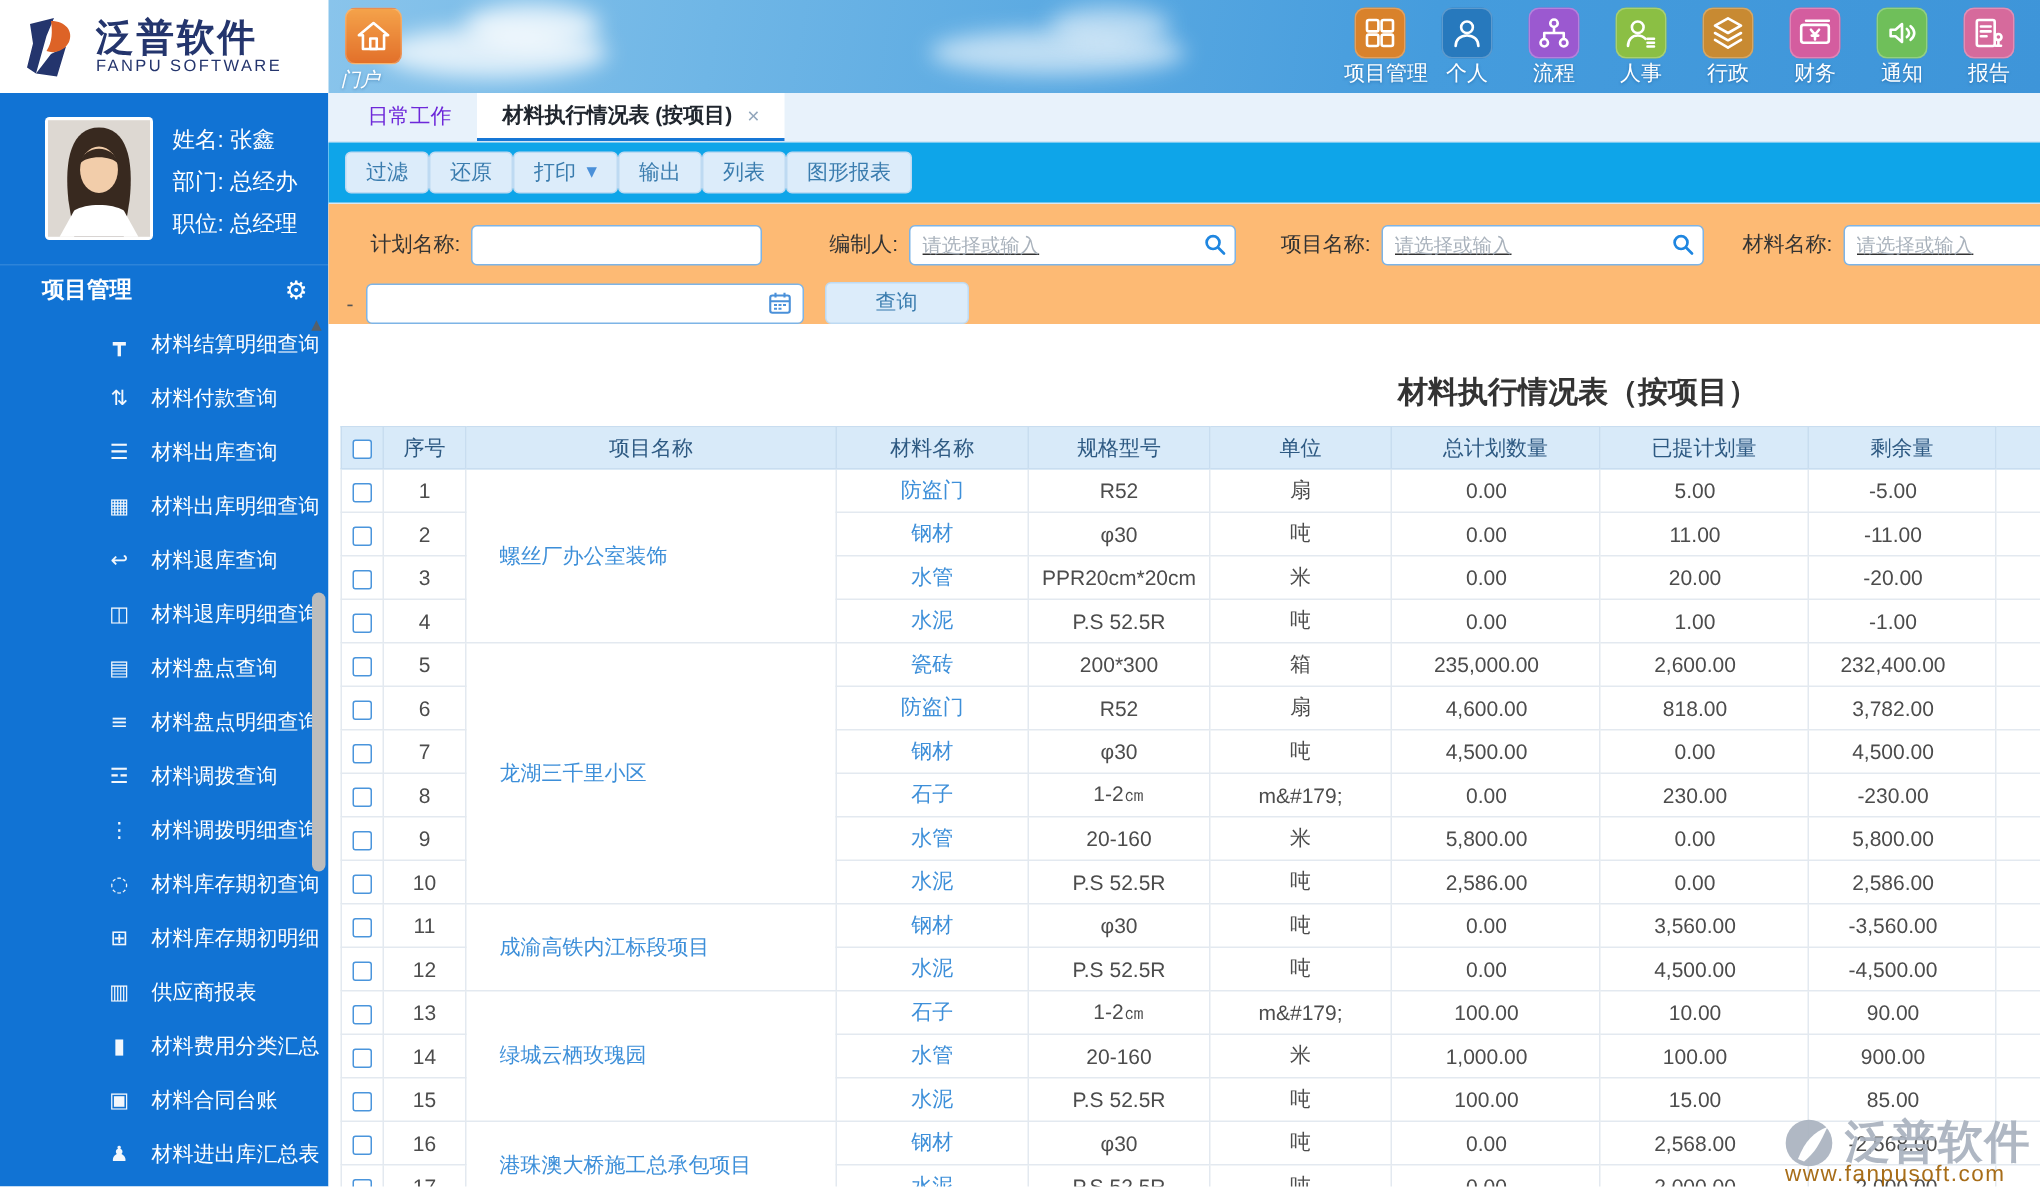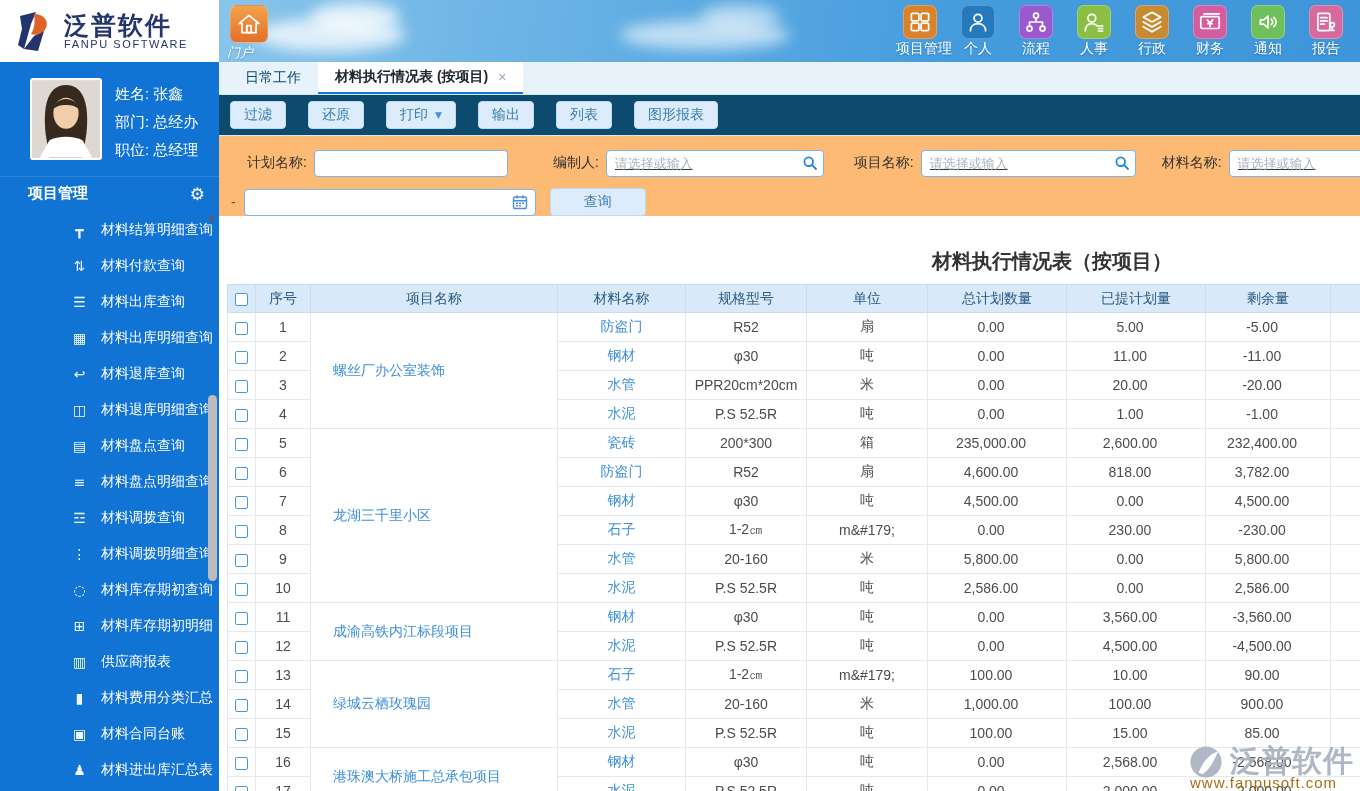--- a/index.html
+++ b/index.html
@@ -40,25 +40,25 @@
   .gear { font-family:"DejaVu Sans",sans-serif; font-size:17px; cursor:pointer; }
   .menu { padding-top:2px; }
   .menu-item { display:flex; align-items:center; height:36px; padding-left:70px; font-size:14px; cursor:pointer; white-space:nowrap; }
   .mi { width:19px; margin-right:12px; text-align:center; font-family:"DejaVu Sans",sans-serif; font-size:14px; opacity:.95; flex:none; }
   .scroll-up { position:absolute; top:150px; right:2px; width:12px; text-align:center; font-size:9px; color:#55606b; cursor:pointer; font-family:"DejaVu Sans",sans-serif; }
   .scroll-thumb { position:absolute; right:2px; top:333px; width:9px; height:186px; background:#bcbcbc; border-radius:5px; cursor:pointer; }
 
   
   .content { position:absolute; left:219px; top:62px; right:0; bottom:0; background:#fff; }
   .tabbar { height:33px; background:#e8f2fb; border-bottom:1px solid #d2e5f5; display:flex; align-items:stretch; padding-left:9px; }
-  .tab { display:flex; align-items:center; padding:0 17px; font-size:14px; color:#0c4a6e; cursor:pointer; }
+  .tab { display:flex; align-items:center; padding:0 17px; font-size:14px; color:#6d28d9; cursor:pointer; }
   .tab.active { background:#fff; color:#20262e; font-weight:700; border-bottom:2px solid #1677d6; }
   .tab-close { margin-left:10px; font-weight:400; color:#93a7bc; font-size:14px; cursor:pointer; }
 
-  .toolbar { height:41px; display:flex; align-items:center; gap:22px; padding-left:11px; border-bottom:1px solid #d7e9f7; background:#0c4a6e; }
+  .toolbar { height:41px; display:flex; align-items:center; padding-left:11px; border-bottom:1px solid #d7e9f7; background:#0ea5e9; }
   .tbtn { background:#dcecfa; border:1px solid #bedaf2; border-radius:4px; color:#3a7cae; font-size:14px; padding:4px 13px; display:flex; align-items:center; gap:7px; cursor:pointer; }
   .caret { font-size:9px; color:#4a90d9; font-family:"DejaVu Sans",sans-serif; }
 
   .filters { padding-top:13px; background:#fdba74; }
   .frow { display:flex; align-items:center; height:28px; margin-bottom:11px; }
   .flabel { font-size:14px; color:#333; margin-right:7px; white-space:nowrap; }
   .inp { height:27px; border:1px solid #7db4e6; border-radius:4px; font-size:13px; padding:0 8px; color:#333; outline:none; background:#fff; }
   .inp::placeholder { color:#a9b2bc; }
   .combo { position:relative; display:flex; align-items:center; }
   .combo .inp { padding-right:36px;text-decoration:underline; }

